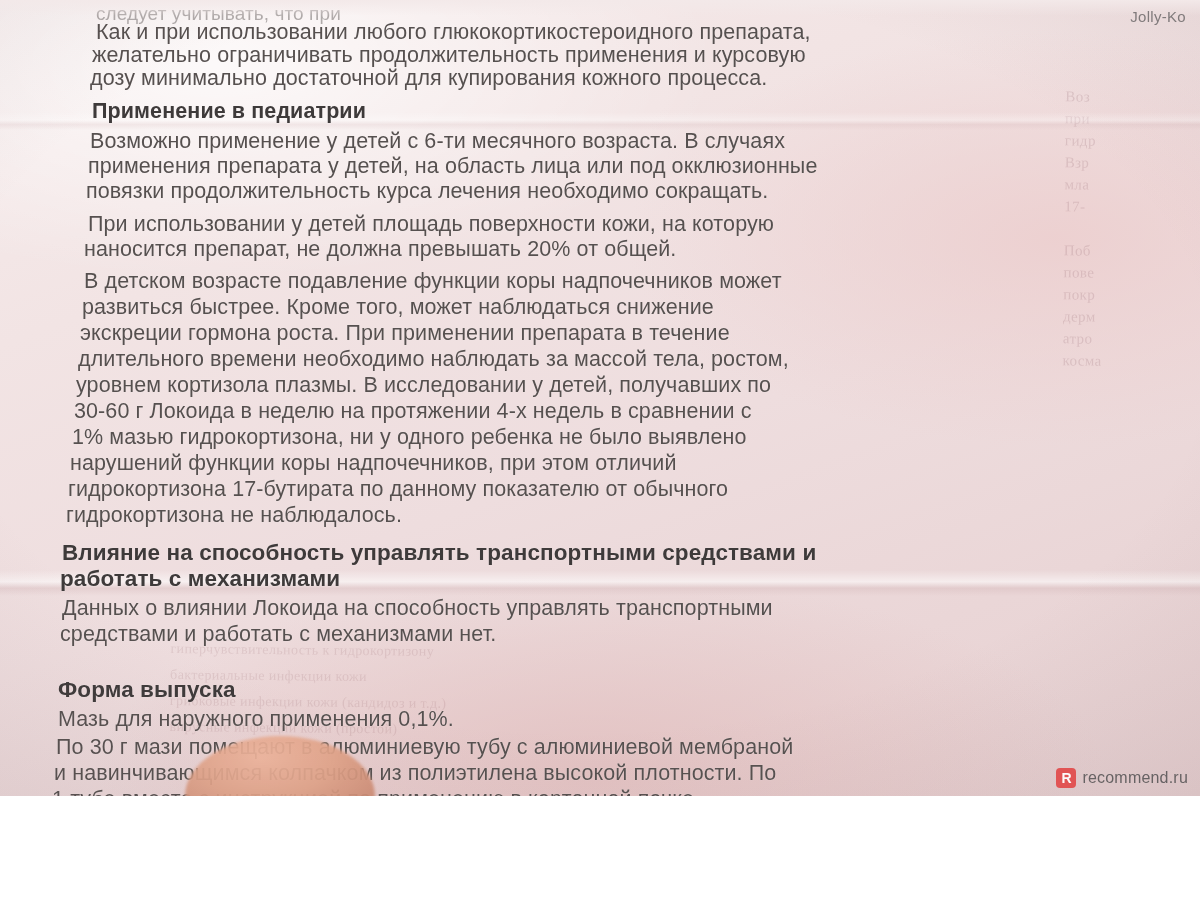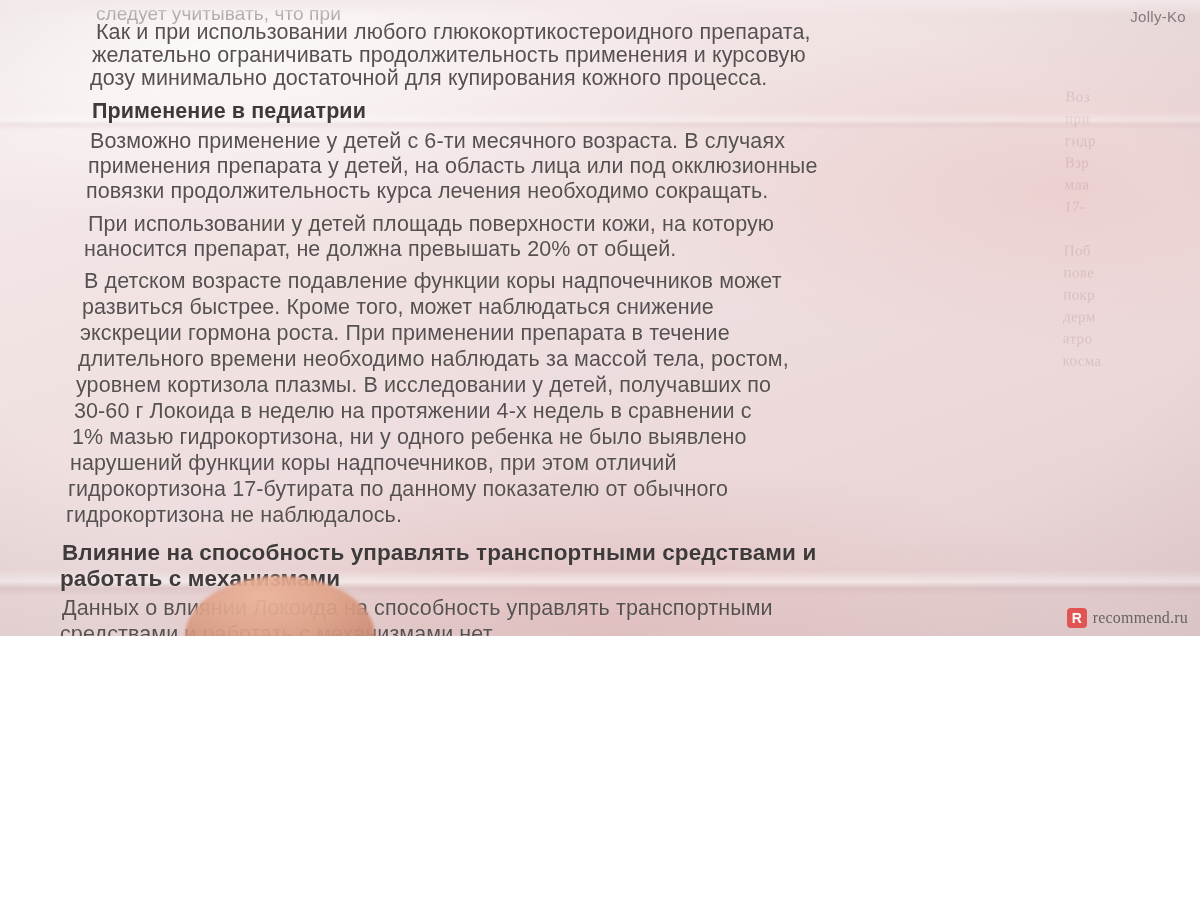--- a/index.html
+++ b/index.html
@@ -3,21 +3,21 @@
 <meta charset="utf-8">
 <style>
   html, body {
     margin: 0;
     padding: 0;
     background: #ffffff;
   }
   #page {
     position: relative;
     width: 1200px;
-    height: 636px;
+    height: 796px;
     overflow: hidden;
     background: #efe2e2;
     font-family: "Liberation Sans", sans-serif;
   }
   
   .paper-base {
     position: absolute;
     inset: 0;
     background:
       radial-gradient(ellipse 70% 45% at 18% 8%, rgba(255,255,255,0.75) 0%, rgba(255,255,255,0) 60%),
@@ -138,21 +138,21 @@
     font-size: 14px;
     font-weight: bold;
     display: flex;
     align-items: center;
     justify-content: center;
     font-family: "Liberation Sans", sans-serif;
   }
   .wm-text {
     font-size: 16px;
     color: #5d5a5b;
-    font-family: Liberation Serif, serif;
+    font-family: Liberation Sans, sans-serif;
     letter-spacing: 0.2px;
   }
 </style>
 </head>
 <body>
 
 <div id="page">
   <div class="paper-base"></div>
 
   <div class="ghost ghost-right">Воз

